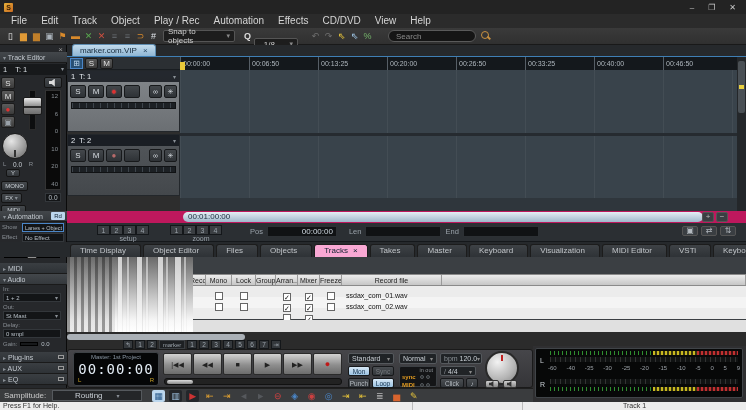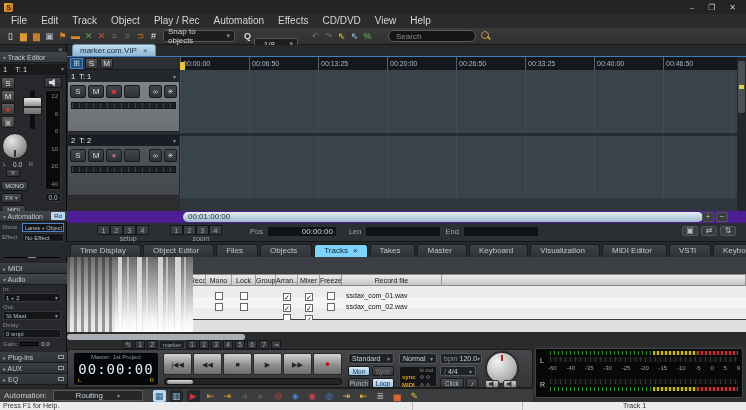--- a/index.html
+++ b/index.html
@@ -66,33 +66,33 @@
   .trk-name .nm { flex:1; }
   .trk-btns { display:flex; gap:2px; padding:3px 2px 0 2px; align-items:center; }
   .trk-btn { width:16px; height:13px; background:linear-gradient(#43474b,#2e3236); border:1px solid #17191b; border-radius:2px; color:#d8dde2; font-size:8px; line-height:12px; text-align:center; }
   .trk-btn .rec { color:#b56a6a; font-size:8px; } .trk.on .trk-btn .rec.on { color:#e03030; text-shadow:0 0 2px #f55; }
   .trk-ruler { height:7px; margin:4px 3px 0 3px; background:#1c2024;
     background-image:repeating-linear-gradient(90deg,#3d444b 0 1px,transparent 1px 7px); border:1px solid #101214; }
   .vscroll { left:737px; top:57px; width:9px; height:154px; background:#24272a; }
   .vscroll .hndl { position:absolute; left:1px; top:4px; width:7px; height:52px; background:#4a5055; border-radius:2px; }
   .vscroll .ymark { position:absolute; left:2px; top:28px; width:5px; height:4px; background:#e8d040; }
 
-  .hscroll-row { left:67px; top:211px; width:679px; height:12px; background:#4c1d95; display:flex; align-items:center;text-decoration:underline; }
+  .hscroll-row { left:67px; top:211px; width:679px; height:12px; background:#be185d; display:flex; align-items:center;text-decoration:underline; }
   .hscroll { position:absolute; left:116px; top:1px; width:520px; height:10px; border-radius:5px; background:linear-gradient(#e6eef5,#9fb8cc); color:#1a2a3a; font-size:8px; line-height:10px; padding-left:5px; }
   .pm-btn { width:12px; height:10px; background:#3a3e42; border:1px solid #555; border-radius:2px; color:#bbb; font-size:8px; line-height:8px; text-align:center; }
   .info-row { left:67px; top:223px; width:679px; height:19px; background:#2b2f33; border-bottom:1px solid #15181b; font-size:7px; }
   .dig { width:13px; height:10px; background:#3a3e42; border:1px solid #14171a; color:#9aa2aa; font-size:7px; line-height:9px; text-align:center; display:inline-block; }
   .grp-lbl { color:#9aa2aa; font-size:7px; text-align:center; }
   .fld { background:#101214; border:1px solid #2c3034; height:11px; color:#cfd8e0; font-size:8px; line-height:10px; padding:0 3px; }
   .fld-lbl { color:#9aa2aa; font-size:7.5px; line-height:11px; }
 
   
   .docker { left:0; top:242px; width:746px; height:15px; background:#26292c; display:flex; align-items:flex-end; padding-left:70px; }
   .dock-tab { height:13px; background:linear-gradient(#3e4246,#2e3236); border:1px solid #1c1c1c; border-bottom:none; border-radius:3px 3px 0 0; color:#c0c4c8; font-size:8px; line-height:12px; padding:0 9px; margin-right:2px; white-space:nowrap; display:flex; gap:5px; }
-  .dock-tab.on { background:#7dd3fc; color:#102030;text-align:right; }
+  .dock-tab.on { background:#f9a8d4; color:#102030;text-align:right; }
 
   
   .dock-body { left:67px; top:257px; width:679px; height:75px; background:#3b3f43; }
   .tm-table { position:absolute; left:123px; top:17px; width:556px; }
   .tm-hdr { display:grid; grid-template-columns:16px 26px 24px 20px 22px 22px 22px 100px 1fr; height:12px; background:linear-gradient(#ececec,#c6c6c6); border-top:1px solid #8a8a8a; border-bottom:1px solid #8a8a8a; }
   .tm-hdr span { font-size:7px; color:#1a1a1a; border-right:1px solid #9a9a9a; text-align:center; line-height:11px; overflow:hidden; white-space:nowrap; }
   .tm-row { display:grid; grid-template-columns:16px 26px 24px 20px 22px 22px 22px 100px 1fr; height:11px; background:#f4f4f4; align-items:center; }
   .tm-row:nth-child(odd) { background:#ececec; }
   .cbc { text-align:center; }
   .cb { display:inline-block; width:8px; height:8px; background:#fff; border:1px solid #666; font-size:7px; line-height:7px; color:#111; }
@@ -674,21 +674,21 @@
       <div class="mdark" style="top:30px;"></div>
       <div class="mtick" style="top:38px;">
           <i class="g"></i>
           <i class="y"></i>
           <i class="r"></i>
         </div>
     </div>
   </div>
 
   <div class="abs wsbar">
-    <span class="ws-lbl">Automation:</span>
+    <span class="ws-lbl">Samplitude:</span>
     <span class="ws-dd">
       <span>Routing</span>
       <span class="caret7">▾</span>
     </span>
     <span class="ws-icons">
 
     <span class="ws-ico" style="color: rgb(42, 90, 138); background: rgb(188, 215, 238);">▦</span>
         <span class="ws-ico" style="color: rgb(159, 195, 226); background: rgb(35, 38, 42);">▥</span>
         <span class="ws-ico" style="color: rgb(204, 51, 51); background: rgb(35, 38, 42);">▶</span>
         <span class="ws-ico" style="color: rgb(224, 160, 48);">⇤</span>

